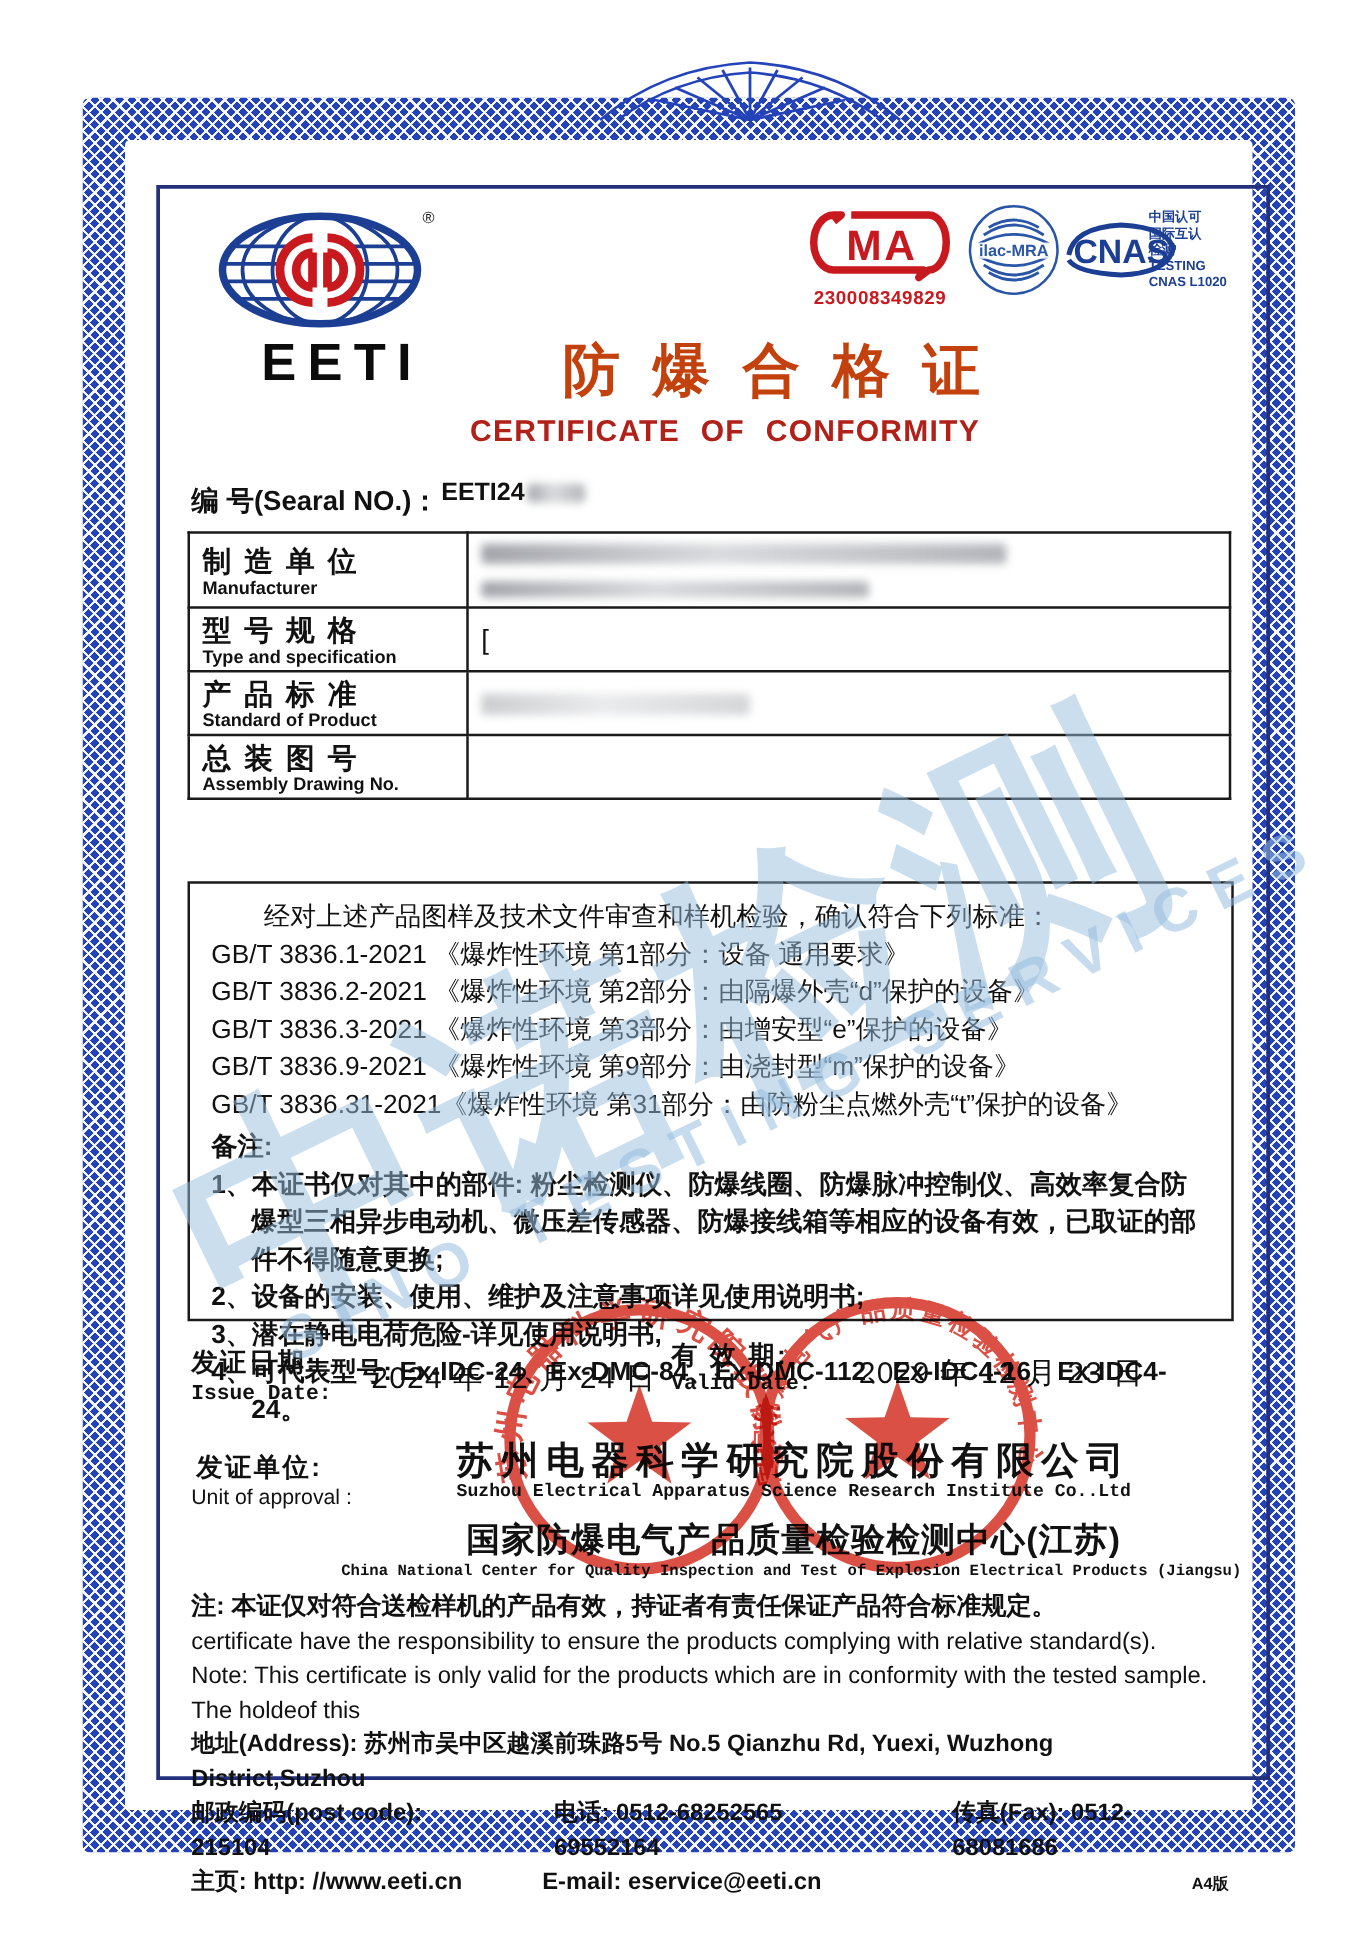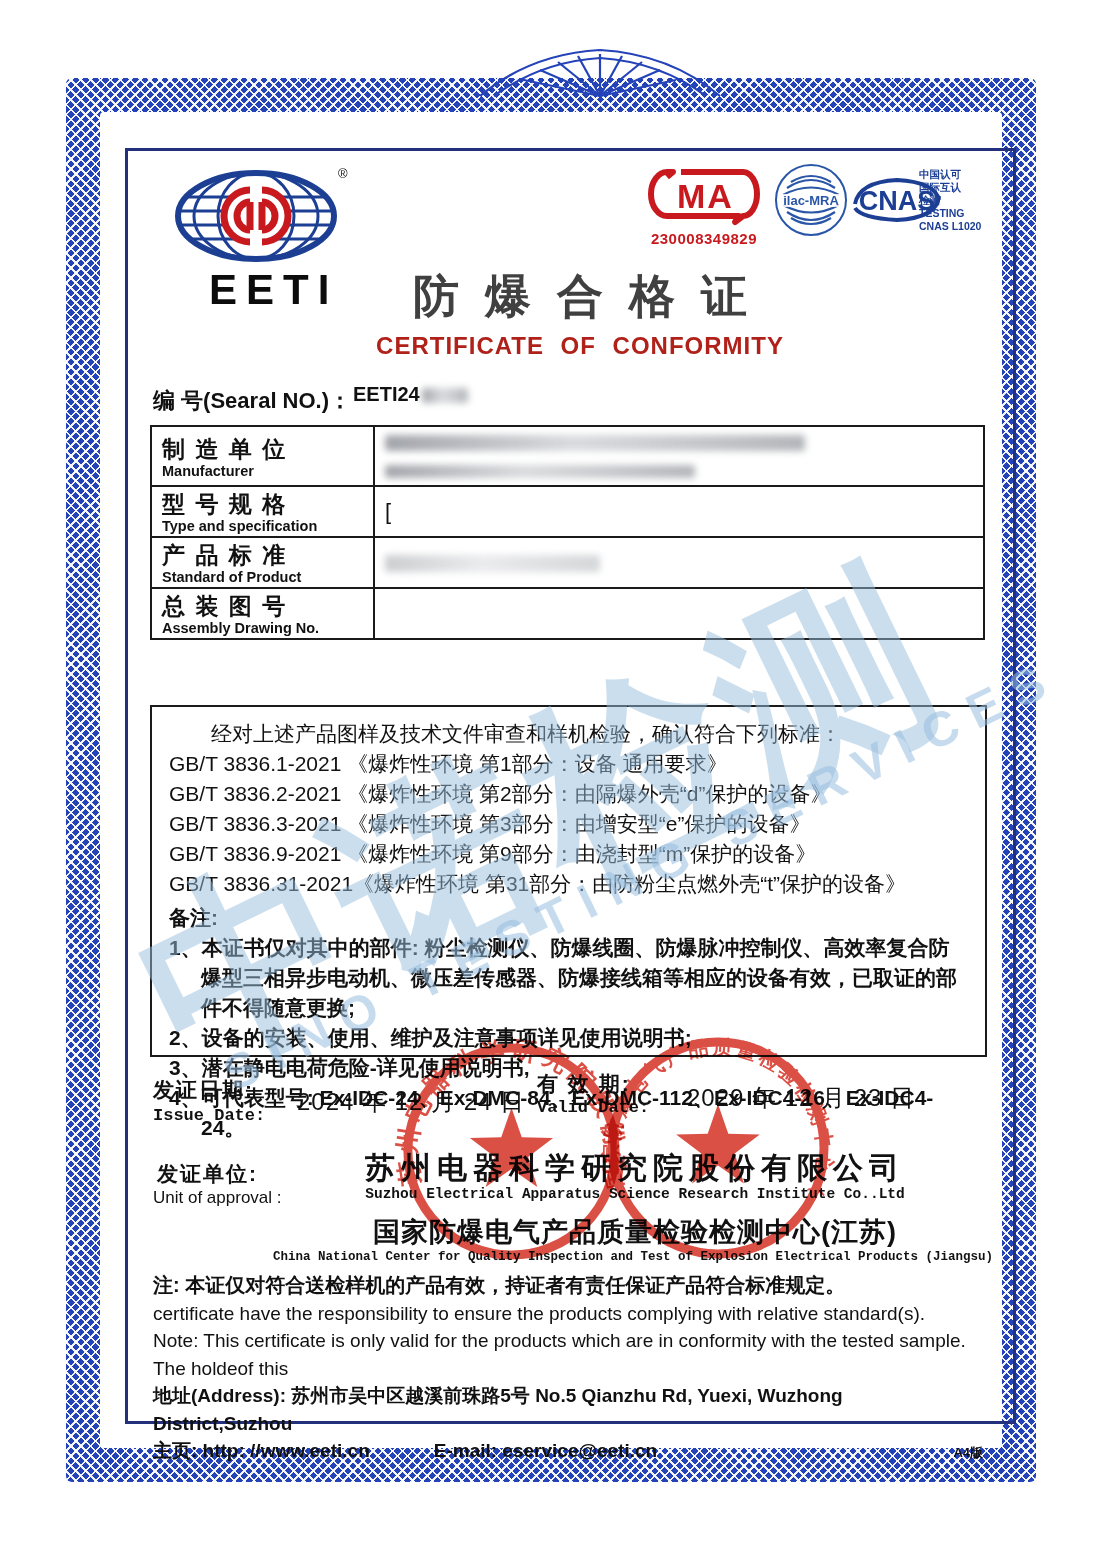--- a/index.html
+++ b/index.html
@@ -19,21 +19,21 @@
   .content{position:absolute;left:125px;top:148px;width:885px;height:1270px;z-index:3;}
   
   .eeti-logo{position:absolute;left:45px;top:16px;}
   .eeti-word{position:absolute;left:84px;top:118px;font-size:42px;font-weight:bold;letter-spacing:9px;color:#0c0c0c;}
   .cma{position:absolute;left:522px;top:18px;}
   .cma-num{position:absolute;left:514px;top:82px;width:130px;text-align:center;color:#c8191f;font-weight:bold;font-size:15px;letter-spacing:.5px;}
   .ilac{position:absolute;left:648px;top:14px;}
   .cnas{position:absolute;left:724px;top:22px;}
   .accred{position:absolute;left:794px;top:20px;color:#1c3f94;font-weight:bold;font-size:10.5px;line-height:13px;}
   
-  .title-cn{position:absolute;left:225px;top:118px;width:460px;text-align:center;color:#404040;
+  .title-cn{position:absolute;left:225px;top:118px;width:460px;text-align:right;color:#c2410c;
             font-size:46px;font-weight:bold;letter-spacing:26px;text-indent:26px;white-space:nowrap;}
   .title-en{position:absolute;left:225px;top:184px;width:460px;text-align:center;color:#b0211a;
             font-size:24px;font-weight:bold;letter-spacing:1px;word-spacing:9px;white-space:nowrap;}
   
   .serial{position:absolute;left:28px;top:238px;font-size:22px;font-weight:bold;}
   .serial .val{position:absolute;left:200px;top:-3px;font-size:20px;font-weight:bold;white-space:nowrap;}
   .smudge{display:inline-block;height:15px;border-radius:3px;vertical-align:middle;
           background:linear-gradient(90deg, rgba(85,90,100,.55), rgba(130,135,145,.30) 45%, rgba(85,90,100,.45));
           filter:blur(3.5px);}
   
@@ -248,20 +248,27 @@
     <div class="org1-cn">苏州电器科学研究院股份有限公司</div>
     <div class="org1-en">Suzhou Electrical Apparatus Science Research Institute Co..Ltd</div>
     <div class="org2-cn">国家防爆电气产品质量检验检测中心(江苏)</div>
     <div class="org2-en">China National Center for Quality Inspection and Test of Explosion Electrical Products (Jiangsu)</div>
 
     <div class="footer">
       <div class="f-cn">注: 本证仅对符合送检样机的产品有效，持证者有责任保证产品符合标准规定。</div>
       <div>certificate have the responsibility to ensure the products complying with relative standard(s).</div>
       <div>Note: This certificate is only valid for the products which are in conformity with the tested sample. The holdeof this</div>
       <div style="font-weight:600;">地址(Address): 苏州市吴中区越溪前珠路5号   No.5 Qianzhu Rd, Yuexi, Wuzhong District,Suzhou</div>
+      <div class="f-row" style="font-weight:600;">
+        <span>邮政编码(post code): 215104</span>
+          <span class="gap1"></span>
+        <span>电话: 0512-68252565  69552164</span>
+          <span class="gap2"></span>
+        <span>传真(Fax): 0512-68081686</span>
+      </div>
       <div class="f-last" style="font-weight:600;">
         <span>主页: http: //www.eeti.cn</span>
           <span class="gap1" style="width:64px;"></span>
         <span>E-mail: eservice@eeti.cn</span>
           <span class="sp"></span>
         <span class="a4">A4版</span>
       </div>
     </div>
   </div>
 

